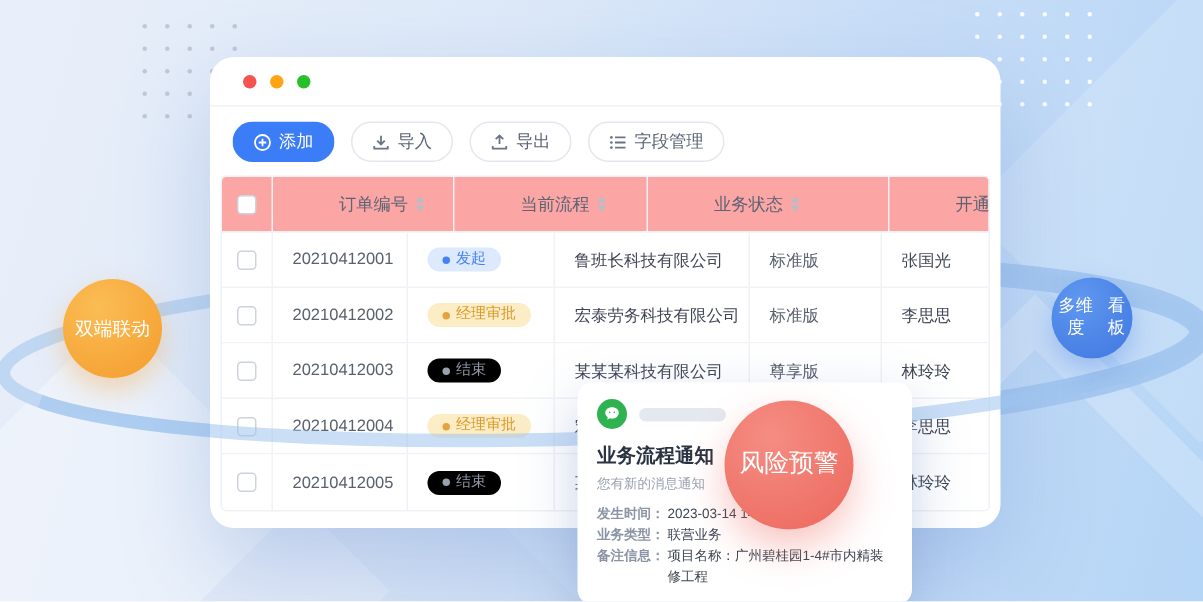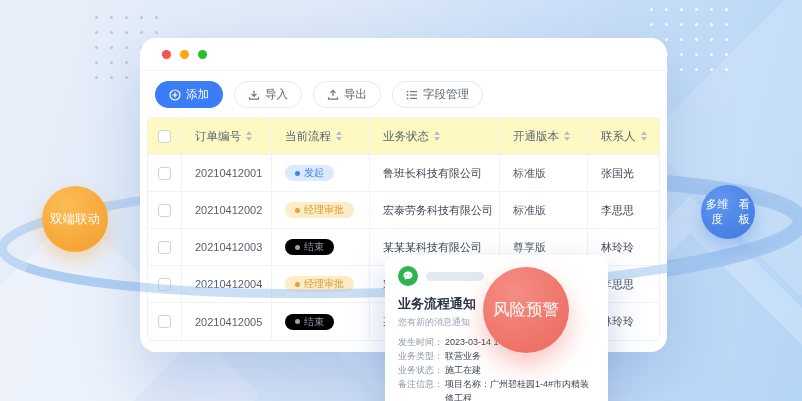--- a/index.html
+++ b/index.html
@@ -35,21 +35,21 @@
     display:inline-flex; align-items:center; gap:5px; height:27px; padding:0 13px;
     border-radius:15px; font-size:11.5px; cursor:pointer; border:1px solid transparent;
   }
   .btn-primary { background:var(--accent); color:#fff; }
   .btn-ghost { background:#fff; border-color:#e4e8ee; color:#5b6474; }
   .btn svg { display:block; }
   
   .table { margin:9px 7px 0 7px; border:1px solid #eef1f5; border-radius:4px; overflow:hidden; font-size:11px; }
   .trow { display:grid; grid-template-columns:34px 90px 98px 130px 88px 1fr; align-items:center; height:37px; border-bottom:1px solid #f0f2f6; background:#fff; }
   .trow:last-child { border-bottom:none; }
-  .thead { background:#fef9c3; color:#5b6474; font-size:11.5px; }
+  .thead { background:#fca5a5; color:#5b6474; font-size:11.5px;gap:31px; }
   .tcell { padding-left:13px; height:100%; display:flex; align-items:center; border-right:1px solid #f0f2f6; overflow:hidden; white-space:nowrap; }
   .tcell:last-child { border-right:none; }
   .cell-check { justify-content:center; padding-left:0; }
   .checkbox { width:13px; height:13px; border:1px solid #ccd3dd; border-radius:3px; background:#fff; }
   .sorter { display:inline-flex; flex-direction:column; margin-left:5px; line-height:0; }
   .sorter b { width:0; height:0; border-left:3.5px solid transparent; border-right:3.5px solid transparent; }
   .sorter .up { border-bottom:4px solid #b6bdc9; margin-bottom:2px; }
   .sorter .dn { border-top:4px solid #b6bdc9; }
   .col-order { color:#59606e; }
   .col-company { color:#3f4554; }
@@ -66,21 +66,21 @@
     background:#fff; border-radius:10px; padding:11px 13px 12px 13px;
     box-shadow:0 14px 36px rgba(96,128,190,.35);
   }
   .notice-head { display:flex; align-items:center; gap:8px; }
   .wechat-ico { width:20px; height:20px; border-radius:50%; background:var(--wechat); display:flex; align-items:center; justify-content:center; }
   .placeholder-bar { width:58px; height:9px; border-radius:4.5px; background:#e4e8ef; }
   .notice-title { margin-top:9px; font-size:13px; font-weight:bold; color:#2b3342; }
   .notice-sub { margin-top:3px; font-size:9px; color:#9aa3b2; }
   .notice-fields { margin-top:6px; font-size:9px; line-height:14px; }
   .nf { display:flex; }
-  .nf .lab { color:#8b94a4; flex:0 0 47px; }
+  .nf .lab { color:#8b94a4; flex:0 0 47px;font-weight:bold; }
   .nf .val { color:#3d4554; }
   .remark-lines div { color:#3d4554; }
   
   .fcircle {
     position:absolute; z-index:5; border-radius:50%; color:#fff; text-align:center;
     display:flex; flex-direction:row; align-items:center; justify-content:center; line-height:1.3;
   }
   .c-orange { left:42px; top:186px; width:66px; height:66px; font-size:12.5px;
     background:radial-gradient(circle at 36% 28%, #fbbd55, #f49c2c); box-shadow:0 8px 18px rgba(244,156,44,.35); }
   .c-blue { left:701px; top:185px; width:54px; height:54px; font-size:11.5px;
@@ -336,24 +336,20 @@
     <div class="notice-fields">
       <div class="nf">
         <span class="lab">发生时间：</span>
         <span class="val">2023-03-14 14:2</span>
       </div>
       <div class="nf">
         <span class="lab">业务类型：</span>
         <span class="val">联营业务</span>
       </div>
       <div class="nf">
-        <span class="lab">业务状态：</span>
-        <span class="val">施工在建</span>
-      </div>
-      <div class="nf">
         <span class="lab">备注信息：</span>
         <span class="val remark-lines">
           <div>项目名称：广州碧桂园1-4#市内精装修工程</div>
 
         </span>
       </div>
     </div>
   </div>
 
   <div class="fcircle c-orange">

